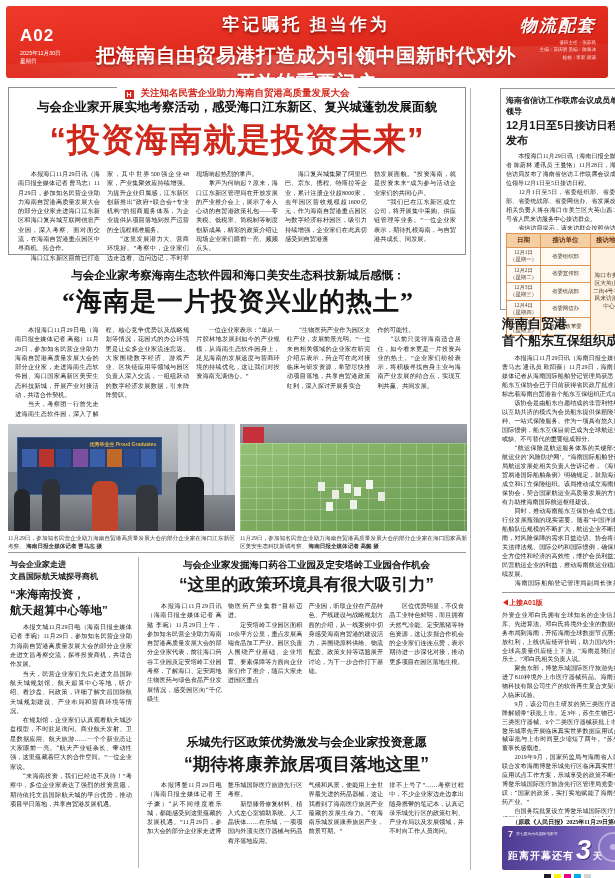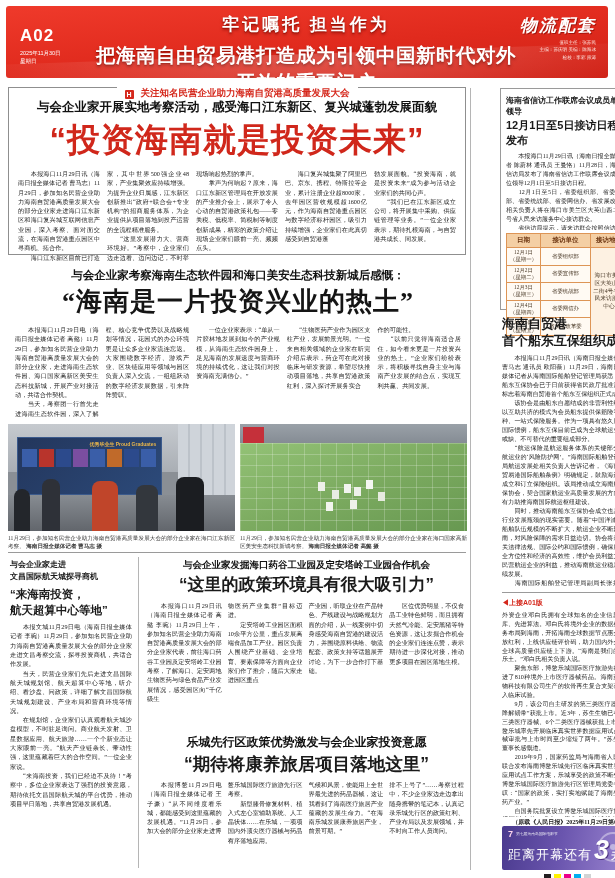--- a/index.html
+++ b/index.html
@@ -143,21 +143,21 @@
     background:linear-gradient(100deg,#4a3a8e 0%,#6a55ae 45%,#9d87d2 100%); color:#fff;
     font-family:"Liberation Sans",sans-serif; }
   .ad-reel { position:absolute; right:4px; top:6px; width:30px; height:30px; border-radius:50%;
     border:2px solid rgba(255,255,255,.4); }
   .ad-reel::after { content:""; position:absolute; left:10px; top:10px; width:6px; height:6px;
     border-radius:50%; background:rgba(255,255,255,.45); }
   .ad-top { display:flex; align-items:center; gap:3px; padding:3px 0 0 6px; }
   .ad-7 { font-size:9px; font-weight:900; color:#ffd7ee; }
   .ad-fest { font-size:3.8px; color:rgba(255,255,255,.85); line-height:1.3; }
   .ad-main { display:flex; align-items:baseline; padding-left:6px; margin-top:1px; }
-  .ad-label { font-size:13px; font-weight:400; letter-spacing:1px; }
+  .ad-label { font-size:10px; font-weight:700; letter-spacing:1px; }
   .ad-count { font-size:27px; font-weight:900; font-style:italic; line-height:.8; margin:0 2px;
     text-shadow:1px 1px 0 rgba(60,30,110,.8); }
   .ad-unit { font-size:9px; font-weight:bold; }
 
   .regbar { left:2px; top:790px; width:130px; display:flex; gap:3px; justify-content:center; }
   .regbar i { width:7px; height:6px; display:block; }
 </style>
 </head>
 <body>
 

